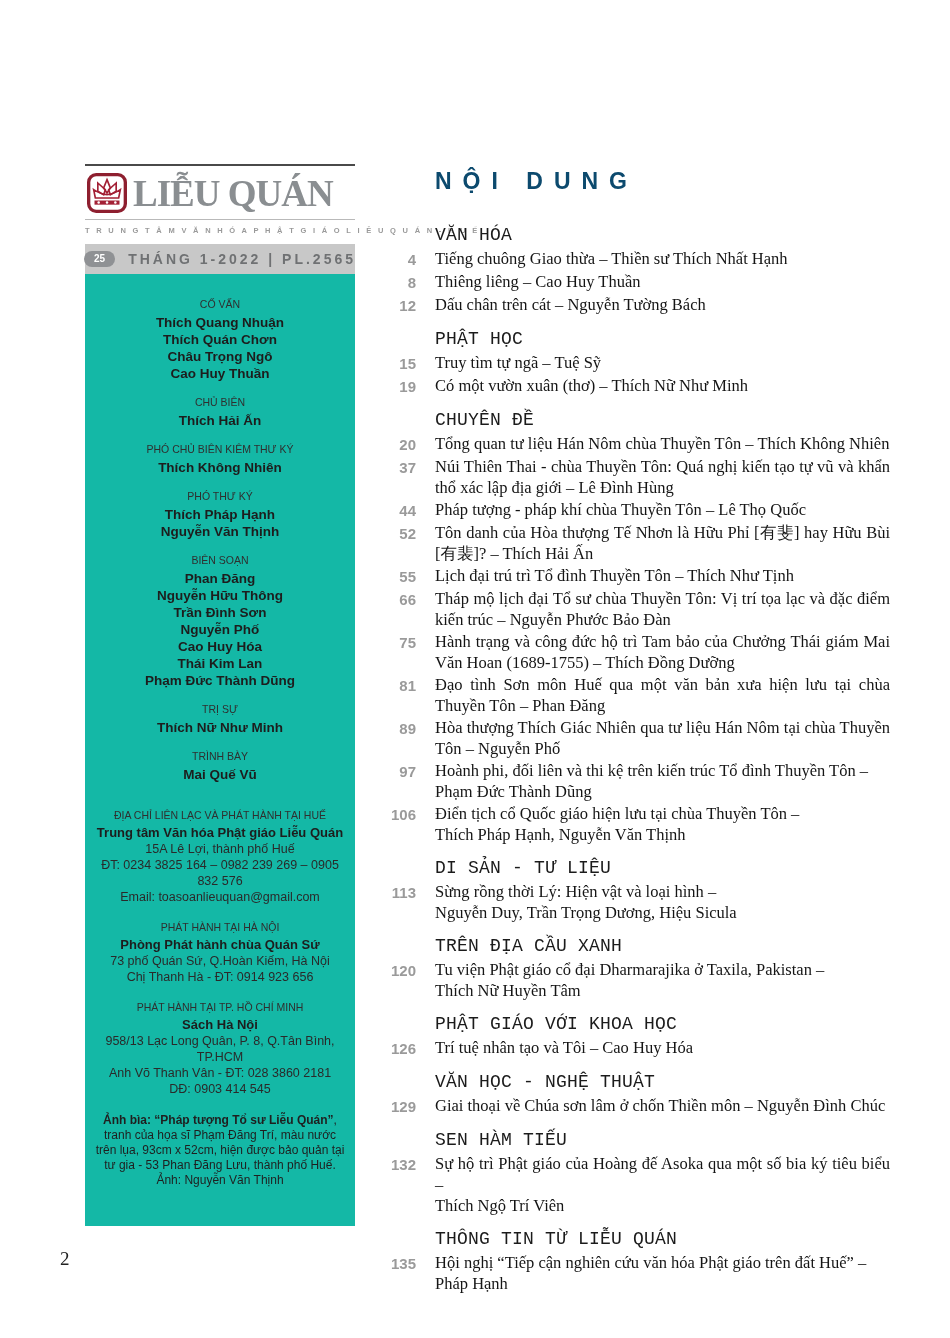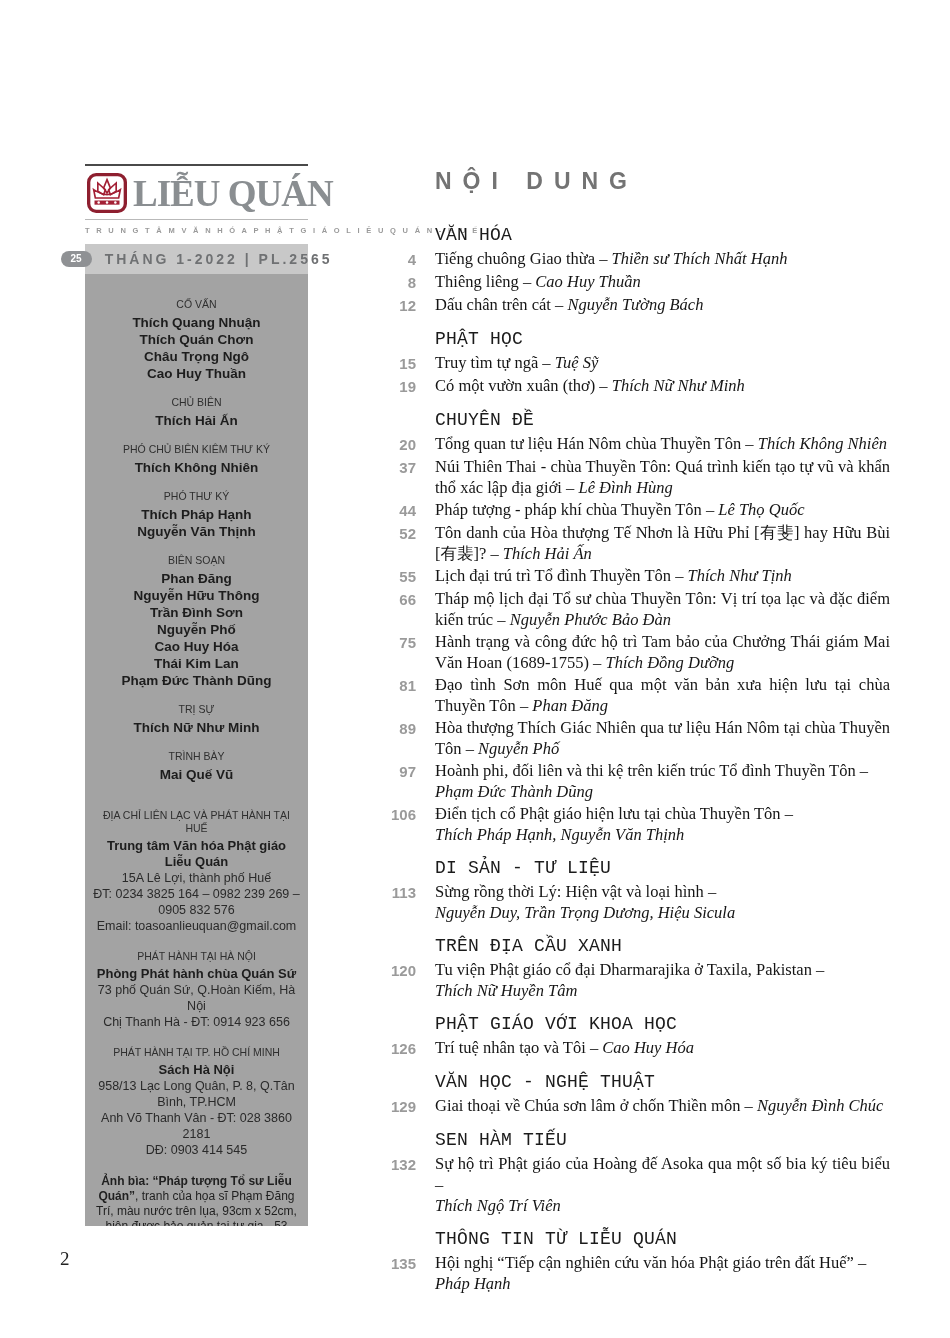--- a/index.html
+++ b/index.html
@@ -1,21 +1,21 @@
 <!DOCTYPE html>
 <html><head>
 <meta charset="utf-8">
 <style>
   html,body{margin:0;padding:0;}
   body{
     width:950px;height:1338px;position:relative;background:#ffffff;
     font-family:"Liberation Sans",sans-serif;overflow:hidden;
   }
   
-  .sidebar{position:absolute;left:85px;top:164px;width:223px;}
+  .sidebar{position:absolute;left:85px;top:164px;width:270px;}
   .masthead{border-top:2px solid #4a4a4a;background:#fff;padding-top:5px;}
   .logo-row{display:flex;align-items:center;gap:6px;padding:2px 2px 4px 2px;}
   .lotus{width:40px;height:40px;flex:0 0 auto;}
   .wordmark{
     font-family:"Liberation Serif",serif;font-weight:bold;font-size:37px;
     color:#8a8e91;letter-spacing:-1px;line-height:1;white-space:nowrap;
   }
   .mast-divider{border-top:1px solid #b9b9b9;margin:2px 0 0 0;}
   .tagline{
     font-size:7.5px;letter-spacing:2.3px;color:#9a9a9a;font-weight:bold;
@@ -25,56 +25,56 @@
     background:#c8c8c8;height:30px;display:flex;align-items:center;justify-content:center;gap:13px;
   }
   .issue-badge{
     background:#8f9194;color:#ffffff;font-weight:bold;font-size:10px;
     border-radius:9px;padding:2px 10px;line-height:12px;
   }
   .issue-text{
     color:#6f7173;font-weight:bold;font-size:14px;letter-spacing:3px;white-space:nowrap;
   }
   .side-body{
-    background:#a3a3a3;height:952px;box-sizing:border-box;
+    background:#14b8a6;height:952px;box-sizing:border-box;
     padding:24px 8px 0 8px;text-align:center;overflow:hidden;
   }
   .group{margin-bottom:14px;}
   .group-label{font-size:10.5px;color:#2f2f2f;line-height:13px;margin-bottom:3px;}
   .group-name{font-size:13.5px;font-weight:bold;color:#1d1d1d;line-height:17px;}
   .contacts{margin-top:26px;}
   .contact{margin-bottom:16px;}
   .contact-label{font-size:10.5px;color:#2f2f2f;line-height:13px;margin-bottom:3px;}
   .contact-bold{font-size:13px;font-weight:bold;color:#1d1d1d;line-height:16px;}
   .contact-line{font-size:12.5px;color:#2a2a2a;line-height:16px;}
   .cover-note{
     margin-top:12px;font-size:12px;color:#1f1f1f;line-height:15px;padding:0 2px;text-align:center;
   }
   .cover-note .b{font-weight:bold;}
   
   .toc{position:absolute;left:382px;top:168px;width:508px;}
   .toc-title{
-    margin-left:53px;color:#737373;font-weight:bold;font-size:23px;
+    margin-left:53px;color:#0c4a6e;font-weight:bold;font-size:23px;
     letter-spacing:11px;margin-bottom:30px;white-space:nowrap;
   }
   .toc-section{margin-bottom:13px;}
   .toc-heading{
     margin-left:53px;font-family:Liberation Mono, monospace;font-size:18px;
     color:#1b1b1b;line-height:21px;margin-bottom:2px;letter-spacing:.2px;
   }
   .entry-row{display:flex;margin-bottom:1px;}
   .entry-page{
     width:34px;flex:0 0 auto;text-align:right;font-weight:bold;font-size:15px;
     color:#9a9a9a;line-height:21px;padding-top:1px;
   }
   .entry-text{
     flex:1;margin-left:19px;font-family:"Liberation Serif",serif;font-size:16.5px;
     color:#151515;line-height:21px;text-align:justify;
   }
-  .entry-text .author{font-style:italic;}
+  .entry-text .author{}
   
   .folio{
     position:absolute;left:60px;top:1248px;font-family:"Liberation Serif",serif;
     font-size:19px;color:#222;
   }
 </style>
 </head>
 <body>
 
 <div class="sidebar">
@@ -201,21 +201,21 @@
         </div>
       </div>
       <div class="toc-section">
         <div class="toc-heading">CHUYÊN ĐỀ</div>
         <div class="entry-row">
           <div class="entry-page">20</div>
           <div class="entry-text"><span>Tổng quan tư liệu Hán Nôm chùa Thuyền Tôn –</span> <span class="author">Thích Không Nhiên</span></div>
         </div>
         <div class="entry-row">
           <div class="entry-page">37</div>
-          <div class="entry-text"><span>Núi Thiên Thai - chùa Thuyền Tôn: Quá trình kiến tạo tự vũ và khẩn thổ xác lập địa giới –</span> <span class="author">Lê Đình Hùng</span></div>
+          <div class="entry-text"><span>Núi Thiên Thai - chùa Thuyền Tôn: Quá nghị kiến tạo tự vũ và khẩn thổ xác lập địa giới –</span> <span class="author">Lê Đình Hùng</span></div>
         </div>
         <div class="entry-row">
           <div class="entry-page">44</div>
           <div class="entry-text"><span>Pháp tượng - pháp khí chùa Thuyền Tôn –</span> <span class="author">Lê Thọ Quốc</span></div>
         </div>
         <div class="entry-row">
           <div class="entry-page">52</div>
           <div class="entry-text"><span>Tôn danh của Hòa thượng Tế Nhơn là Hữu Phỉ [有斐] hay Hữu Bùi [有裴]? –</span> <span class="author">Thích Hải Ấn</span></div>
         </div>
         <div class="entry-row">
@@ -237,21 +237,21 @@
         <div class="entry-row">
           <div class="entry-page">89</div>
           <div class="entry-text"><span>Hòa thượng Thích Giác Nhiên qua tư liệu Hán Nôm tại chùa Thuyền Tôn –</span> <span class="author">Nguyễn Phố</span></div>
         </div>
         <div class="entry-row">
           <div class="entry-page">97</div>
           <div class="entry-text"><span>Hoành phi, đối liên và thi kệ trên kiến trúc Tổ đình Thuyền Tôn –</span><br><span class="author">Phạm Đức Thành Dũng</span></div>
         </div>
         <div class="entry-row">
           <div class="entry-page">106</div>
-          <div class="entry-text"><span>Điển tịch cổ Phật giáo hiện lưu tại chùa Thuyền Tôn –</span><br><span class="author">Thích Pháp Hạnh, Nguyễn Văn Thịnh</span></div>
+          <div class="entry-text"><span>Điển tịch cổ Quốc giáo hiện lưu tại chùa Thuyền Tôn –</span><br><span class="author">Thích Pháp Hạnh, Nguyễn Văn Thịnh</span></div>
         </div>
       </div>
       <div class="toc-section">
         <div class="toc-heading">DI SẢN - TƯ LIỆU</div>
         <div class="entry-row">
           <div class="entry-page">113</div>
           <div class="entry-text"><span>Sừng rồng thời Lý: Hiện vật và loại hình –</span><br><span class="author">Nguyễn Duy, Trần Trọng Dương, Hiệu Sicula</span></div>
         </div>
       </div>
       <div class="toc-section">

